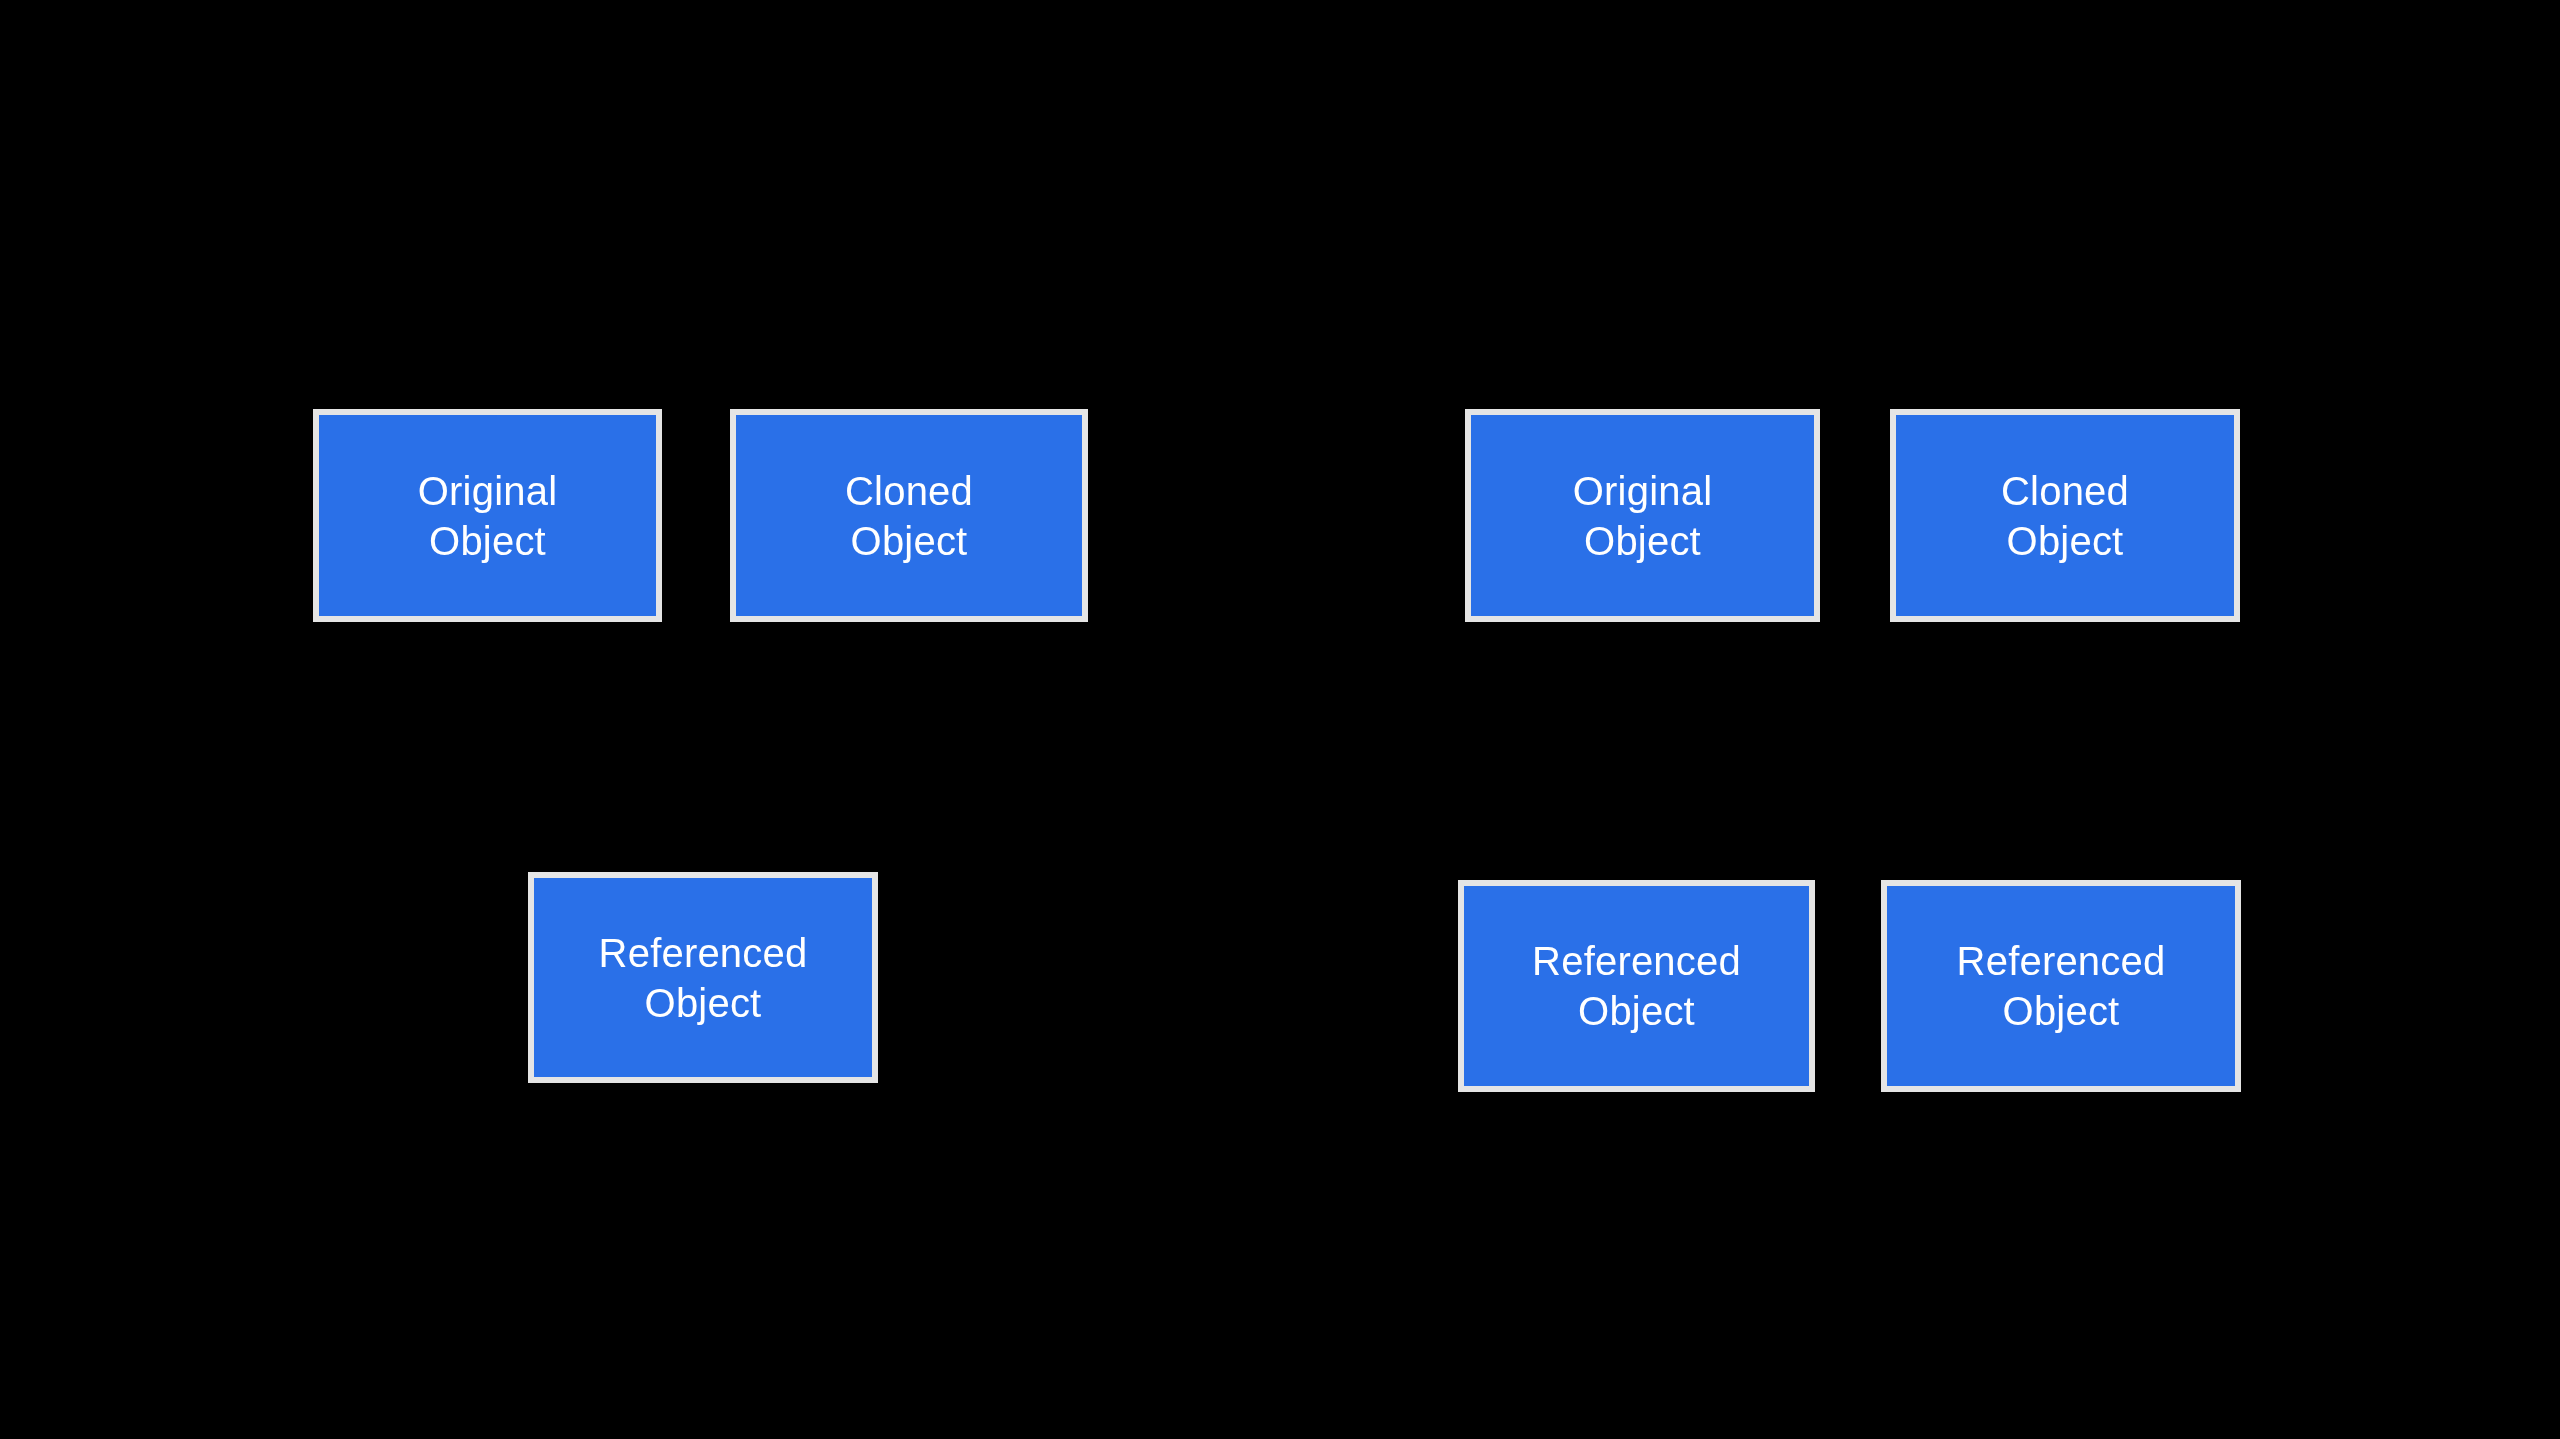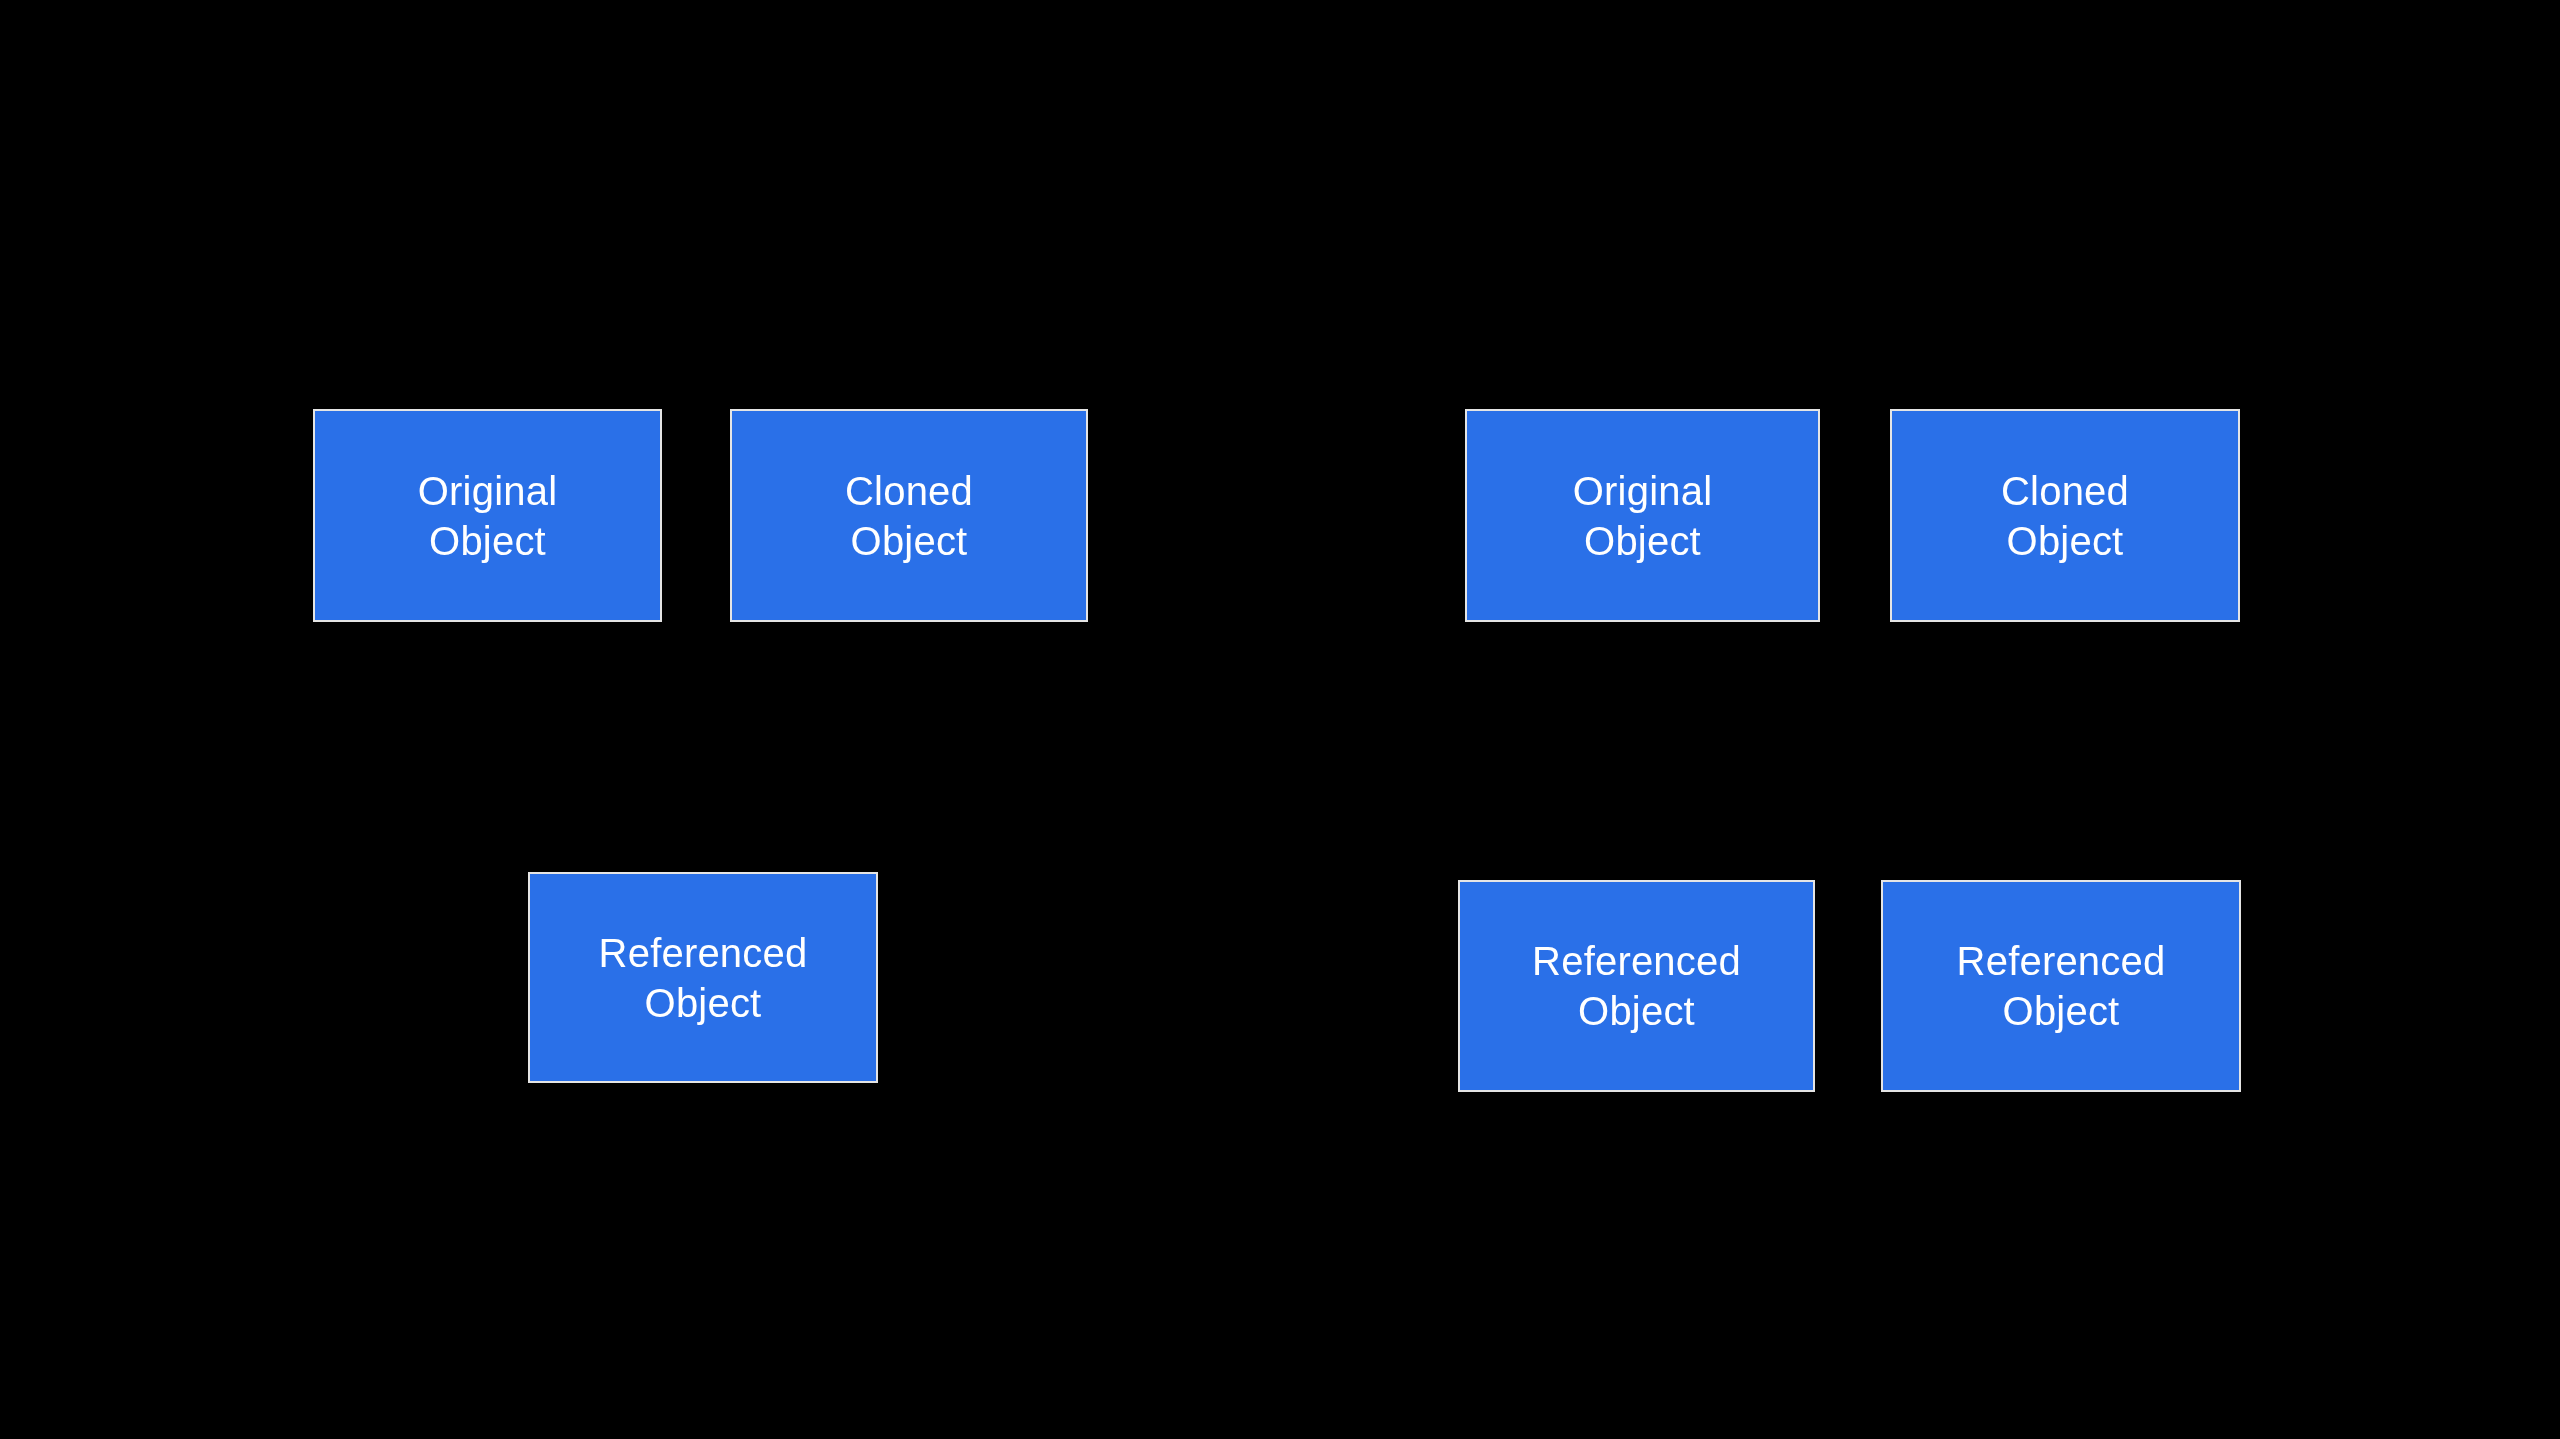--- a/index.html
+++ b/index.html
@@ -19,21 +19,21 @@
     position: absolute;
     left: 0; top: 0;
     width: 2560px;
     height: 1439px;
     background: #000000;
   }
   .node {
     position: absolute;
     box-sizing: border-box;
     background: #2a70e8;
-    border: 2px solid #e5e5e5;
+    border: 6px solid #e5e5e5;
     color: #ffffff;
     display: flex;
     flex-direction: column;
     align-items: center;
     justify-content: center;
     text-align: center;
     font-size: 40px;
     line-height: 50px;
     font-weight: 400;
     letter-spacing: 0.2px;

